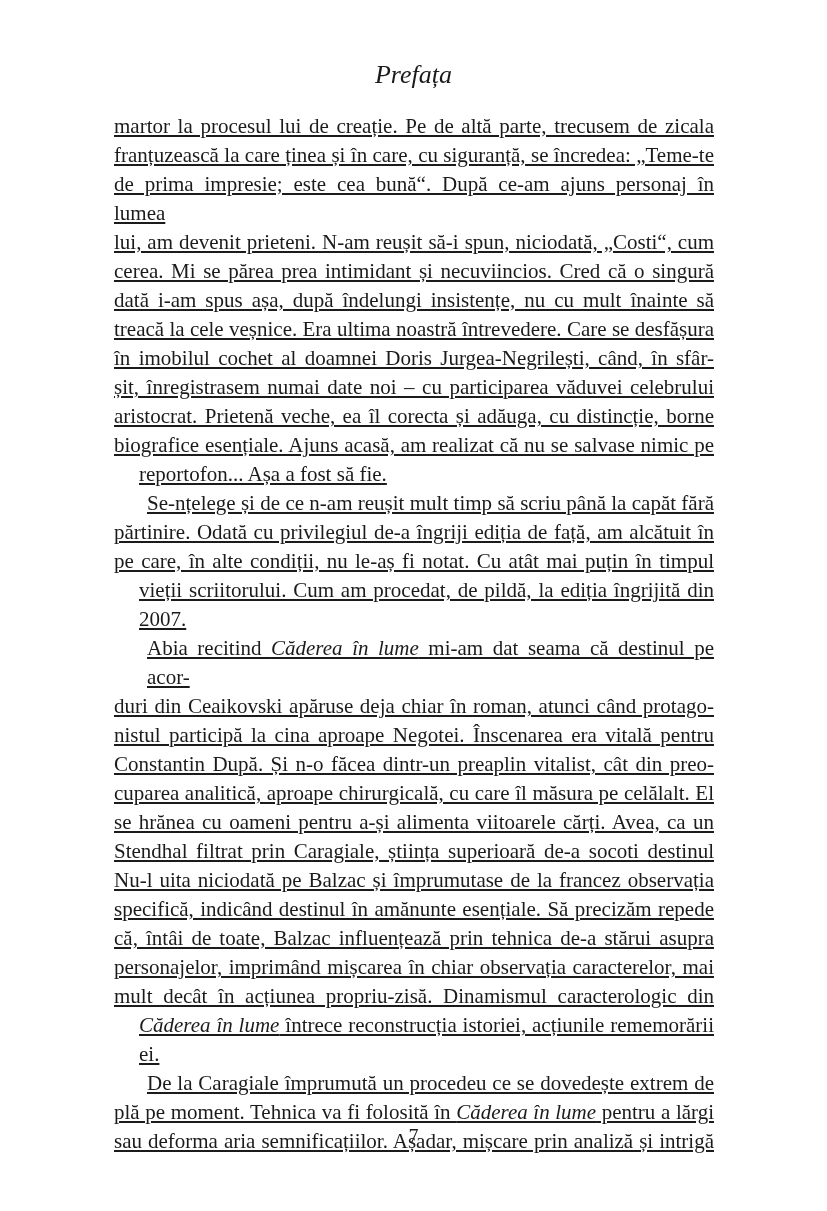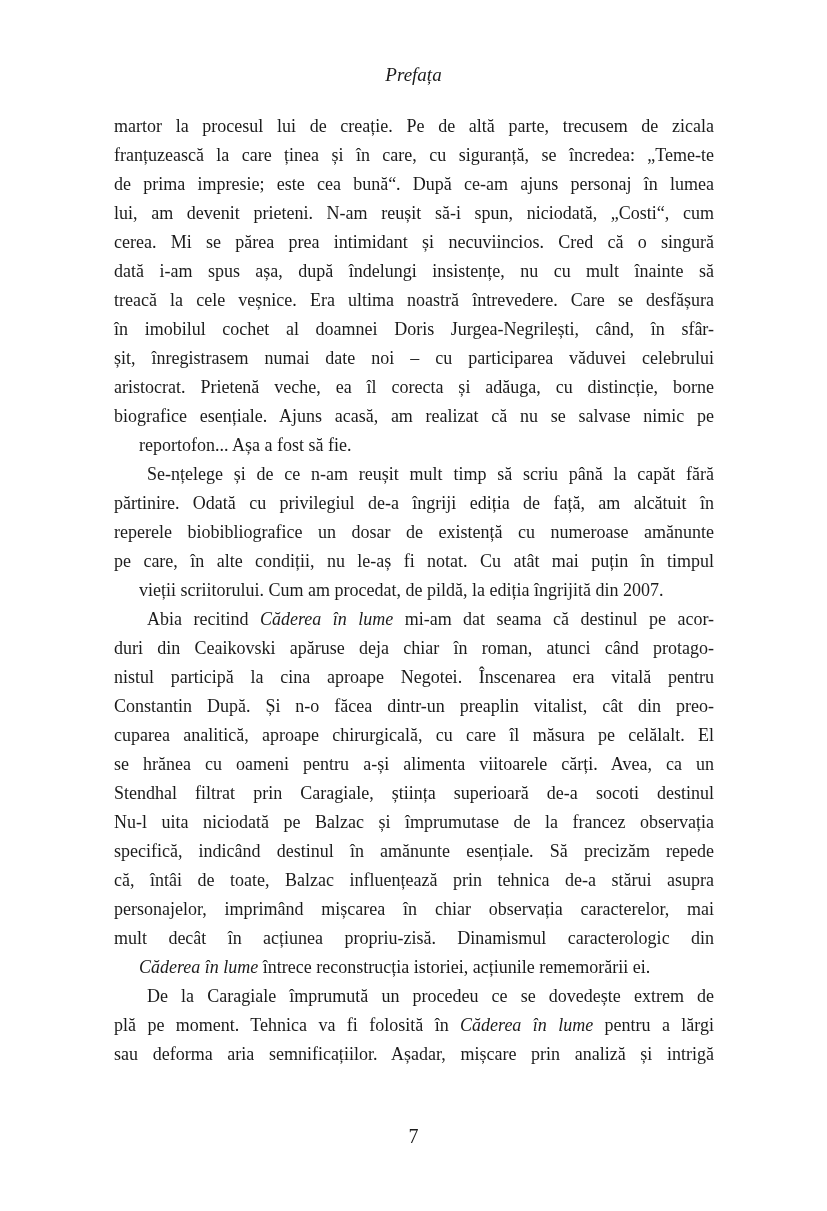--- a/index.html
+++ b/index.html
@@ -14,29 +14,30 @@
     width: 827px; height: 1211px;
     background: #ffffff;
     color: #1b1b1b;
   }
   .page-header {
     position: absolute;
     top: 62px; left: 0;
     width: 100%;
     text-align: center;
     font-style: italic;
-    font-size: 19px;
+    font-size: 26px;
     line-height: 26px;
   }
   .page-body {
     position: absolute;
     top: 112px; left: 114px;
     width: 600px;
-    font-size: 18px;
+    font-size: 21px;
     line-height: 29px;
+    text-decoration: underline;
   }
   .line {
     text-align: justify;
     text-align-last: justify;
   }
   .line.nj { text-align-last: left; margin-left: 25px; }
   .line.ind { padding-left: 33px; }
   .it { font-style: italic; }
   .page-footer {
     position: absolute;
@@ -61,21 +62,20 @@
       <div class="line"><span>cerea. Mi se părea prea intimidant și necuviincios. Cred că o singură</span></div>
       <div class="line"><span>dată i-am spus așa, după îndelungi insistențe, nu cu mult înainte să</span></div>
       <div class="line"><span>treacă la cele veșnice. Era ultima noastră întrevedere. Care se desfășura</span></div>
       <div class="line"><span>în imobilul cochet al doamnei Doris Jurgea-Negrilești, când, în sfâr-</span></div>
       <div class="line"><span>șit, înregistrasem numai date noi – cu participarea văduvei celebrului</span></div>
       <div class="line"><span>aristocrat. Prietenă veche, ea îl corecta și adăuga, cu distincție, borne</span></div>
       <div class="line"><span>biografice esențiale. Ajuns acasă, am realizat că nu se salvase nimic pe</span></div>
       <div class="line nj"><span>reportofon... Așa a fost să fie.</span></div>
       <div class="line ind"><span>Se-nțelege și de ce n-am reușit mult timp să scriu până la capăt fără</span></div>
       <div class="line"><span>părtinire. Odată cu privilegiul de-a îngriji ediția de față, am alcătuit în</span></div>
-      <div class="line"><span>reperele biobibliografice un dosar de existență cu numeroase amănunte</span></div>
       <div class="line"><span>pe care, în alte condiții, nu le-aș fi notat. Cu atât mai puțin în timpul</span></div>
       <div class="line nj"><span>vieții scriitorului. Cum am procedat, de pildă, la ediția îngrijită din 2007.</span></div>
       <div class="line ind"><span>Abia recitind </span><span class="it">Căderea în lume</span><span> mi-am dat seama că destinul pe acor-</span></div>
       <div class="line"><span>duri din Ceaikovski apăruse deja chiar în roman, atunci când protago-</span></div>
       <div class="line"><span>nistul participă la cina aproape Negotei. Înscenarea era vitală pentru</span></div>
       <div class="line"><span>Constantin După. Și n-o făcea dintr-un preaplin vitalist, cât din preo-</span></div>
       <div class="line"><span>cuparea analitică, aproape chirurgicală, cu care îl măsura pe celălalt. El</span></div>
       <div class="line"><span>se hrănea cu oameni pentru a-și alimenta viitoarele cărți. Avea, ca un</span></div>
       <div class="line"><span>Stendhal filtrat prin Caragiale, știința superioară de-a socoti destinul</span></div>
       <div class="line"><span>Nu-l uita niciodată pe Balzac și împrumutase de la francez observația</span></div>

